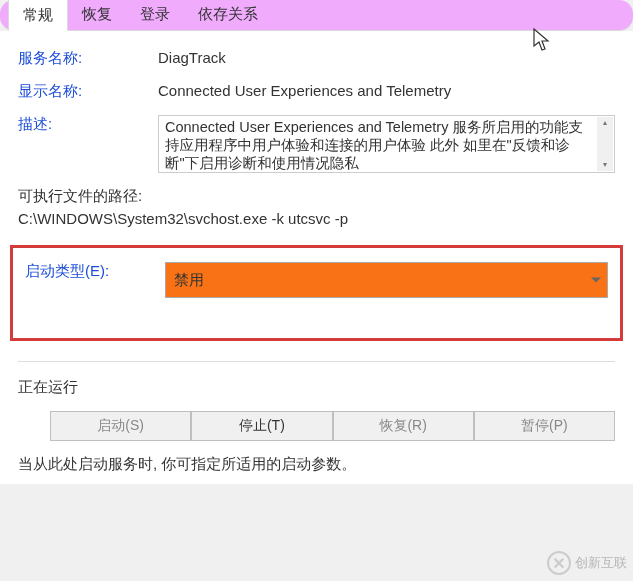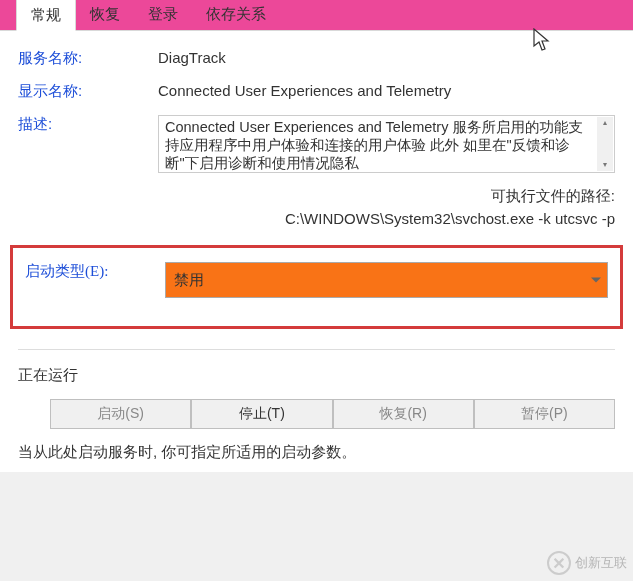--- a/index.html
+++ b/index.html
@@ -9,23 +9,24 @@
     font-size: 15px;
     background: #f0f0f0;
     width: 633px;
     height: 581px;
     overflow: hidden;
     position: relative;
     color: #333;
   }
   .tabs {
     display: flex;
-    background: #ec4899;
+    background: #f0abfc;
     border-bottom: 1px solid #d9d9d9;
-    padding-left: 16px;
+    padding-left: 8px;
+    border-radius: 14px;
   }
   .tab {
     padding: 4px 14px 5px 14px;
     cursor: default;
     color: #333;
     position: relative;
     top: 1px;
   }
   .tab.active {
     background: #fff;
@@ -70,21 +71,21 @@
     width: 16px;
     background: #f0f0f0;
     display: flex;
     flex-direction: column;
     justify-content: space-between;
     align-items: center;
     font-size: 8px;
     color: #777;
   }
   .desc-scroll div { width: 100%; text-align: center; line-height: 12px; }
-  .exec-row { margin-top: 8px; margin-bottom: 18px; text-align: right; }
+  .exec-row { margin-top: 8px; margin-bottom: 18px; }
   .highlight-box {
     border: 3px solid #d43b3b;
     padding: 14px 12px 28px 12px;
     margin: 0 -8px;
   }
   .combo {
     flex: 1;
     border: 1px solid #aaa;
     background: #f97316;
     position: relative;
@@ -184,21 +185,21 @@
       </div>
     </div>
   </div>
 
   <div class="exec-row">
     <div>可执行文件的路径:</div>
     <div style="margin-top:4px;">C:\WINDOWS\System32\svchost.exe -k utcsvc -p</div>
   </div>
 
   <div class="highlight-box">
-    <div class="row" style="margin-bottom:0;font-family:Liberation Serif, serif;">
+    <div class="row" style="margin-bottom:12px;">
       <div class="lbl">启动类型(E):</div>
       <div class="combo">
         <span>禁用</span>
         <span class="combo-arrow"></span>
       </div>
     </div>
   </div>
 
   <hr class="sep">
 

